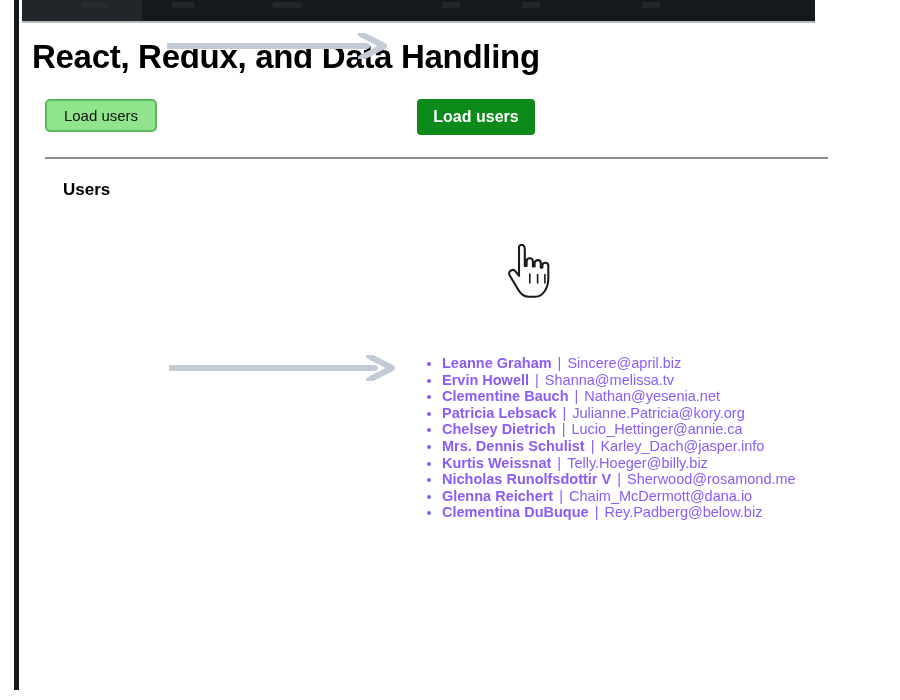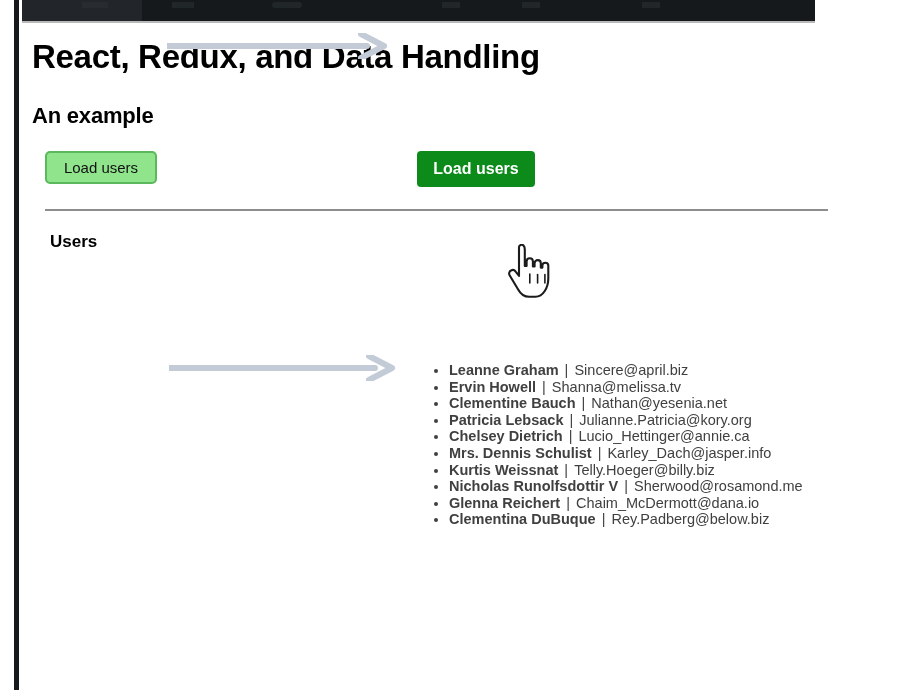--- a/index.html
+++ b/index.html
@@ -165,38 +165,38 @@
 
   
   hr#section-divider {
     margin: 18px 0 0 13px;
     width: 783px;
     border: none;
     border-top: 2px solid #8d8d8d;
   }
 
   h3#users-title {
-    margin: 21px 0 0 18px;
+    margin: 21px 0 0 31px;
     font-size: 17px;
     line-height: 20px;
     font-weight: bold;
     color: #000000;
   }
 
   
   #users-list {
     position: absolute;
     left: 404px;
     top: 331px;
-    margin: 8px;
+    margin: 1px;
     padding: 0 0 0 18px;
     list-style: disc;
     font-size: 14.5px;
     line-height: 16.6px;
-    color: #404040;
+    color: #8b5cf6;
   }
   #users-list li {
     white-space: nowrap;
   }
   #users-list li::marker {
     font-size: 13px;
   }
   .user-name {
     font-weight: bold;
   }
@@ -221,21 +221,20 @@
   <div class="chrome-ghost" style="left:620px; width:18px;"></div>
 </div>
 
 <div id="window-edge-bar"></div>
 
 <div id="page">
   <div class="content">
 
     <h1 id="page-title">React, Redux, and Data Handling</h1>
 
-    <h2 id="section-title">An example</h2>
 
 
     <div id="button-row">
       <button id="load-users-button-before" class="btn">Load users</button>
 
       <button id="load-users-button-after" class="btn">Load users</button>
     </div>
 
     <hr id="section-divider">
 

